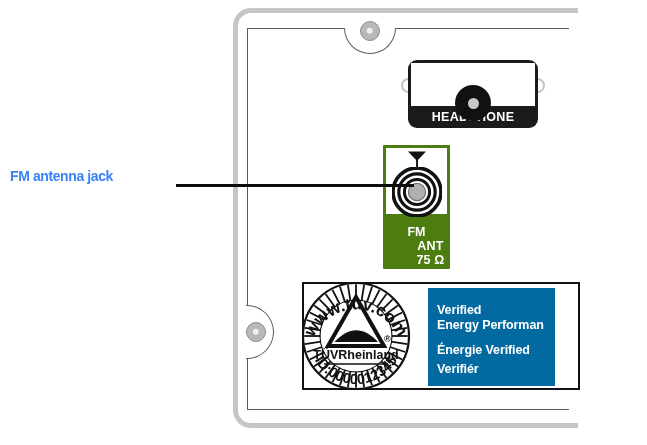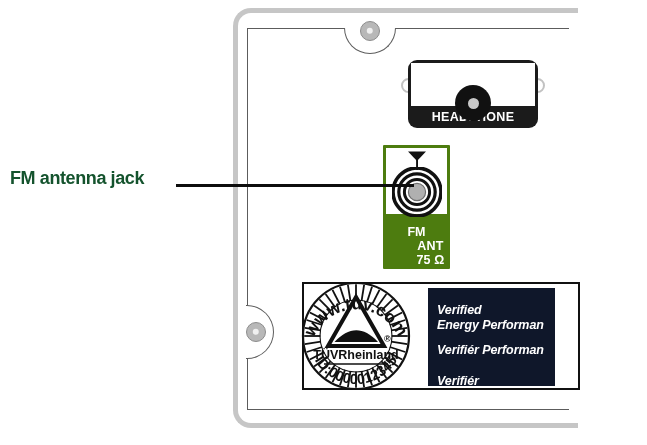--- a/index.html
+++ b/index.html
@@ -15,24 +15,24 @@
     font-family: "Liberation Sans", sans-serif;
     -webkit-font-smoothing: antialiased;
   }
 
   
   #callout-label {
     position: absolute;
     left: 10px;
     top: 168px;
     font-family: "Liberation Sans", sans-serif;
-    font-size: 18px;
+    font-size: 14px;
     font-weight: 600;
     letter-spacing: -0.4px;
-    color: #14532d;
+    color: #3b82f6;
     white-space: nowrap;
   }
   #callout-line {
     position: absolute;
     left: 176px;
     top: 184px;
     width: 238px;
     height: 3px;
     background: #0d0d0d;
     z-index: 30;
@@ -235,39 +235,38 @@
     width: 120px;
     height: 112px;
     z-index: 12;
   }
   #energy-text-box {
     position: absolute;
     left: 124px;
     top: 4px;
     width: 127px;
     height: 98px;
-    background: #0f172a;
+    background: #0369a1;
     overflow: hidden;
     z-index: 11;
-    font-style: italic;
   }
   #energy-text-box .et {
     position: absolute;
     left: 9px;
     color: #ffffff;
     font-family: "Liberation Sans", sans-serif;
     font-size: 12.5px;
     font-weight: 700;
     white-space: nowrap;
     letter-spacing: -0.1px;
   }
   #et-1 { top: 15px; }
   #et-2 { top: 30px; }
   #et-3 { top: 55px; }
-  #et-4 { top: 86px; }
+  #et-4 { top: 74px; }
 </style>
 </head>
 <body>
 
 <div id="panel-outer"></div>
 <div id="panel-inner"></div>
 
 <div class="screw-notch" style="left:344px; top:28px; width:52px; height:26px; border-top:none;
             border-bottom-left-radius:26px; border-bottom-right-radius:26px;"></div>
 <div class="notch-mask" style="left:346px; top:26px; width:48px; height:4px;"></div>
@@ -372,19 +371,19 @@
     <path d="M60 17 L88 66 L32 66 Z" fill="none" stroke="#111111" stroke-width="4"></path>
     <path d="M38.5 62 C52 48, 66 45, 82 62 Z" fill="#111111"></path>
     <text x="88" y="62" font-family="'Liberation Sans', sans-serif" font-size="9" font-weight="700" fill="#111111" id="seal-reg">®</text>
     <text x="60" y="79" text-anchor="middle" font-family="'Liberation Sans', sans-serif" font-size="12.5" font-weight="700" fill="#111111" id="seal-brand">TÜVRheinland</text>
     <line x1="28" y1="84" x2="92" y2="84" stroke="#111111" stroke-width="1.4"></line>
   </svg>
 
   <div id="energy-text-box">
     <div class="et" id="et-1">Verified</div>
     <div class="et" id="et-2">Energy Performan</div>
-    <div class="et" id="et-3">Verifiér Performan</div>
+    <div class="et" id="et-3">Énergie Verified</div>
     <div class="et" id="et-4">Verifiér</div>
   </div>
 </div>
 
 <div id="callout-label">FM antenna jack</div>
 <div id="callout-line"></div>
 
 </body></html>

